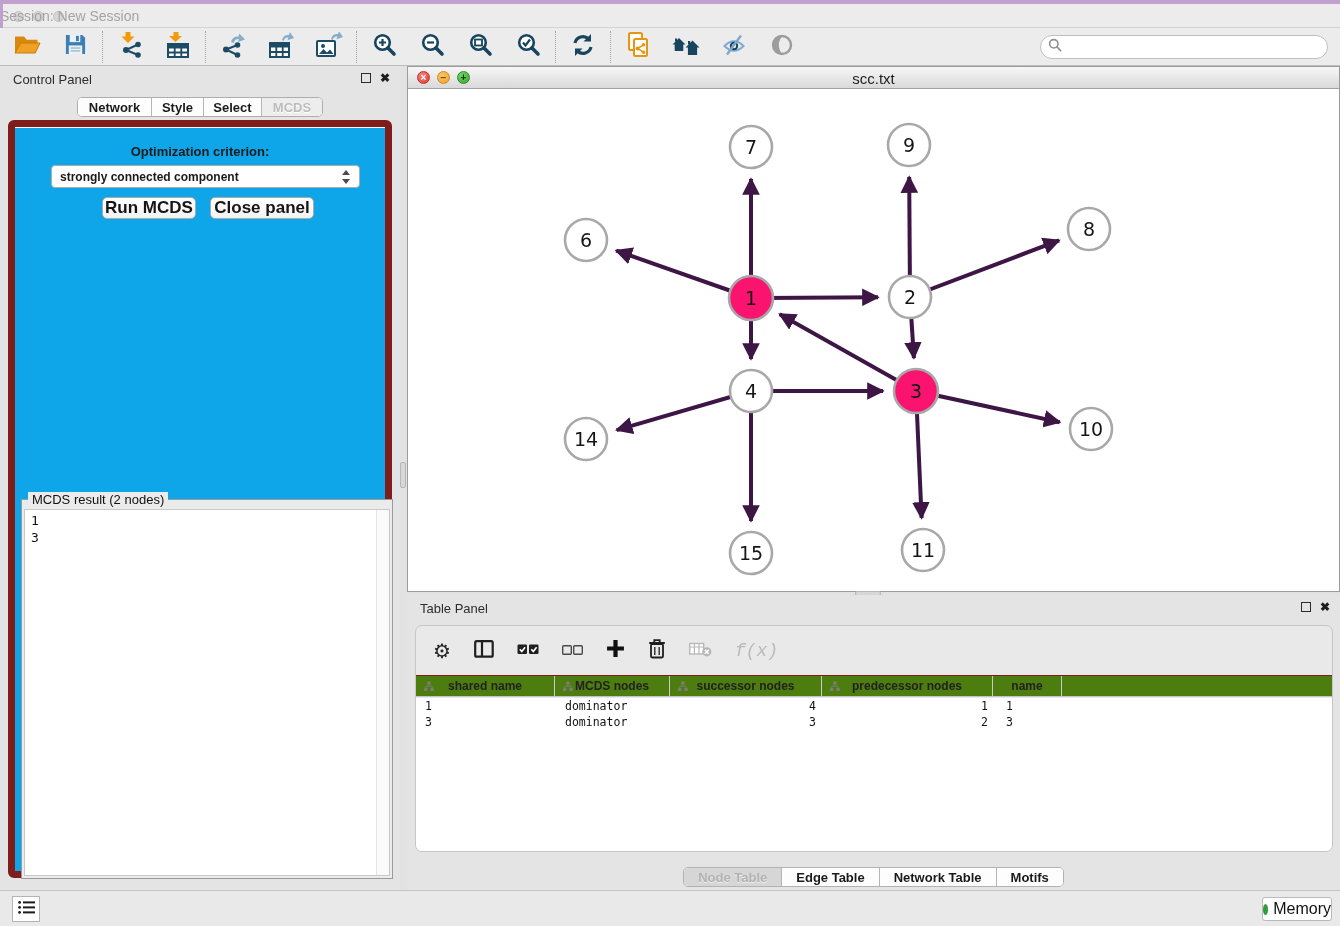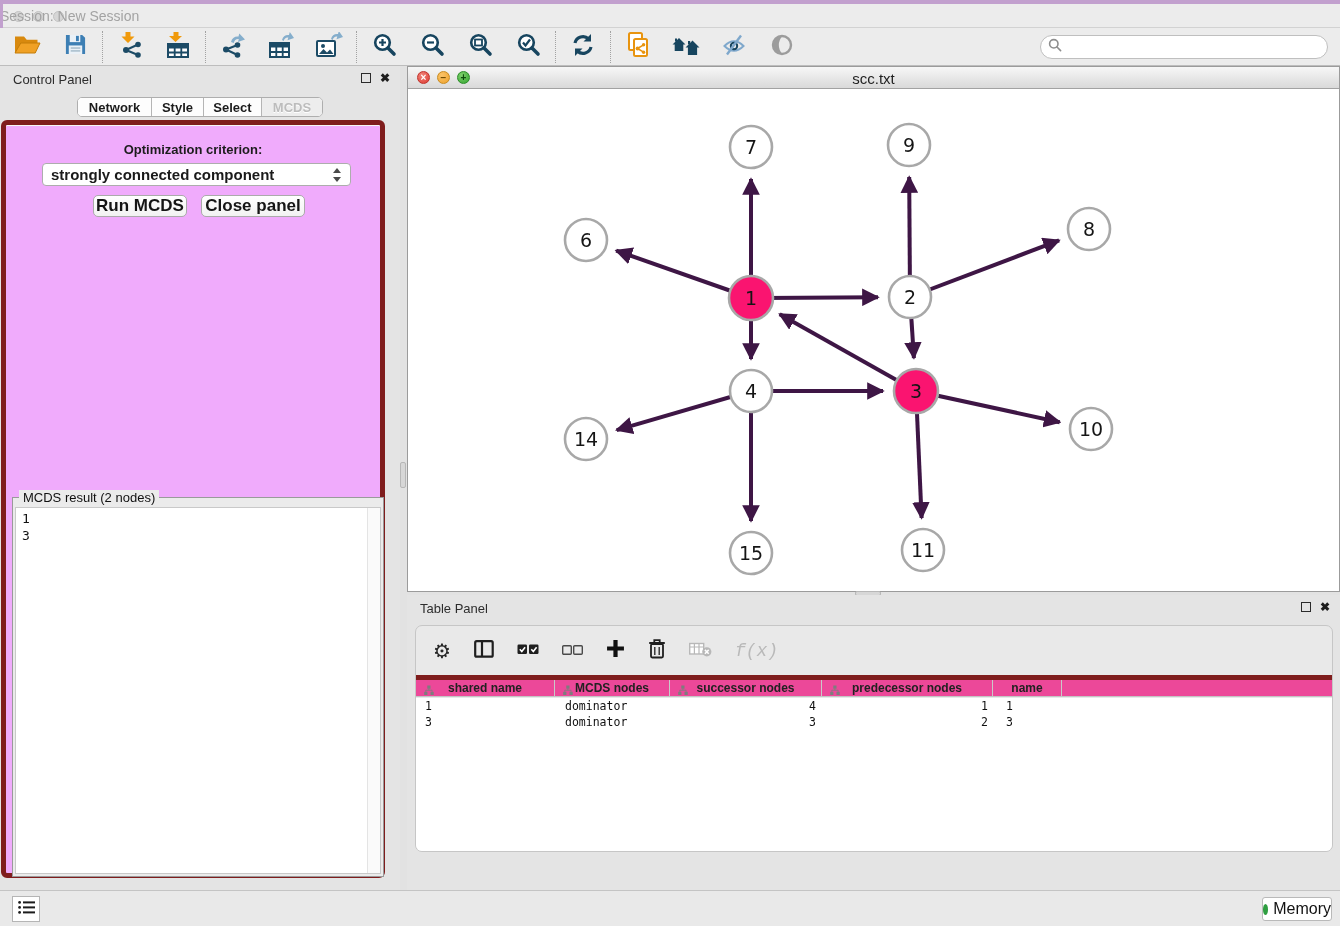--- a/index.html
+++ b/index.html
@@ -36,23 +36,23 @@
   .wbtns { position:absolute; right:10px; top:6px; display:flex; gap:9px; align-items:center; }
   .float-ic { width:10px; height:10px; border:1.6px solid #2b2b2b; display:inline-block; }
   .close-ic { font-size:12px; font-weight:bold; color:#1d1d1d; line-height:12px; }
 
   .seg-tabs { position:absolute; left:77px; top:31px; display:flex; height:20px; border:1px solid #aeaeae; border-radius:5px; overflow:hidden; background:#fff; }
   .seg { display:flex; align-items:center; justify-content:center; font-size:13px; font-weight:600; color:#1b1b1b; border-right:1px solid #b5b5b5; background:#fdfdfd; padding:0 2px; }
   .seg:last-child { border-right:none; }
   .seg.active { background:#ededed; color:#bcbcbc; text-shadow:0 1px 0 #fff; }
   .seg.w1{width:74px}.seg.w2{width:52px}.seg.w3{width:58px}.seg.w4{width:60px}
 
-  .cp-panel { position:absolute; left:1px; top:54px; width:384px; height:758px; background:#f0abfc; border:5px solid #7f1d1d; border-radius:6px; box-shadow:inset 0 1px 0 #f5f5f5; }
+  .cp-panel { position:absolute; left:8px; top:54px; width:384px; height:758px; background:#0ea5e9; border:7px solid #7f1d1d; border-radius:6px; box-shadow:inset 0 1px 0 #f5f5f5; }
   .opt-label { position:absolute; left:0; width:100%; top:17px; text-align:center; font-size:13px; font-weight:600; color:#1c1c1c; }
-  .dropdown { position:absolute; left:36px; top:38px; width:309px; height:23px; background:#fff; border:1px solid #adadad; border-radius:4px; display:flex; align-items:center; padding:0 8px; font-size:15px; font-weight:600; }
+  .dropdown { position:absolute; left:36px; top:38px; width:309px; height:23px; background:#fff; border:1px solid #adadad; border-radius:4px; display:flex; align-items:center; padding:0 8px; font-size:12px; font-weight:600; }
   .dd-text { flex:1; }
   .spin { width:10px; height:14px; position:relative; }
   .spin::before { content:""; position:absolute; left:1px; top:0; border-left:4px solid transparent; border-right:4px solid transparent; border-bottom:5px solid #4a4a4a; }
   .spin::after { content:""; position:absolute; left:1px; bottom:0; border-left:4px solid transparent; border-right:4px solid transparent; border-top:5px solid #4a4a4a; }
   .btnrow { position:absolute; left:0; top:70px; width:100%; }
   .pbtn { position:absolute; height:22px; background:linear-gradient(#ffffff,#f2f2f2); border:1px solid #ababab; border-radius:5px; font-size:17px; font-weight:600; color:#151515; text-align:center; line-height:20px; }
   .btn-run { left:87px; width:94px; }
   .btn-closep { left:195px; width:104px; }
 
   .result-fs { position:absolute; left:6px; top:372px; width:372px; height:380px; border:1px solid #9a9a9a; background:#ebebeb; }
@@ -80,21 +80,21 @@
   .net-canvas { position:absolute; left:0; top:22px; width:931px; height:502px; background:#fff; }
   .net-canvas svg text { font-family:"DejaVu Sans", sans-serif; }
 
   
   .table-panel { position:absolute; left:0; top:529px; width:933px; height:295px; background:#e4e4e4; }
   .tp-box { position:absolute; left:8px; top:30px; width:918px; height:227px; border:1px solid #c6c6c6; border-radius:7px; background:#e9e9e9; overflow:hidden; }
   .tp-toolbar { position:absolute; left:0; top:0; width:100%; height:49px; display:flex; align-items:center; padding-left:17px; gap:23px; }
   .tp-ic { display:flex; align-items:center; justify-content:center; }
   .gear-glyph { font-size:20px; color:#262626; line-height:20px; }
   .fx { font-family:Liberation Mono, monospace; font-style:italic; font-size:18px; color:#b9b9b9; }
-  .thead { position:absolute; left:0; top:49px; width:100%; height:22px; background:#ec4899; border-top:5px solid #7f1d1d; border-bottom:1px solid #c4c4c4; display:flex; }
+  .thead { position:absolute; left:0; top:49px; width:100%; height:22px; background:#4d7c0f; border-top:1px solid #7f1d1d; border-bottom:1px solid #c4c4c4; display:flex; }
   .th { height:100%; border-right:1px solid #c9c9c9; display:flex; align-items:center; justify-content:center; gap:7px; font-size:12px; font-weight:600; color:#222; position:relative; }
   .th .sort { position:absolute; left:8px; top:5px; }
   .tbody { position:absolute; left:0; top:72px; width:100%; bottom:0; background:#fff; }
   .trow { display:flex; height:16px; }
   .tcell { font-family:"DejaVu Sans Mono", monospace; font-size:11.5px; line-height:16px; color:#111; padding:0 9px; overflow:hidden; white-space:nowrap; }
 
   .bottom-tabs { position:absolute; left:0; top:272px; width:100%; display:flex; justify-content:center; }
   .btab-group { display:flex; height:20px; border:1px solid #b2b2b2; border-radius:5px; overflow:hidden; background:#fff; }
   .btab { display:flex; align-items:center; justify-content:center; padding:0 14px; font-size:13px; font-weight:600; color:#1a1a1a; border-right:1px solid #b5b5b5; background:#fdfdfd; }
   .btab:last-child{border-right:none;}
@@ -516,20 +516,28 @@
               </div>
               <div class="trow">
                 <div class="tcell" style="width: 140px; text-align: left;">3</div>
                 <div class="tcell" style="width: 116px; text-align: left;">dominator</div>
                 <div class="tcell" style="width: 153px; text-align: right;">3</div>
                 <div class="tcell" style="width: 172px; text-align: right;">2</div>
                 <div class="tcell" style="width: 70px; text-align: left;">3</div>
               </div>
             </div>
         </div>
+        <div class="bottom-tabs">
+          <div class="btab-group">
+            <div class="btab active">Node Table</div>
+            <div class="btab">Edge Table</div>
+            <div class="btab">Network Table</div>
+            <div class="btab">Motifs</div>
+          </div>
+        </div>
       </div>
 
     </div>
   </div>
 
   <div class="statusbar">
     <div class="list-btn">
       <span><svg width="19" height="17" viewBox="0 0 19 17">
             <circle cx="2.6" cy="3.4" r="1.4" fill="#1c1c1c"></circle>
             <circle cx="2.6" cy="8.4" r="1.4" fill="#1c1c1c"></circle>

